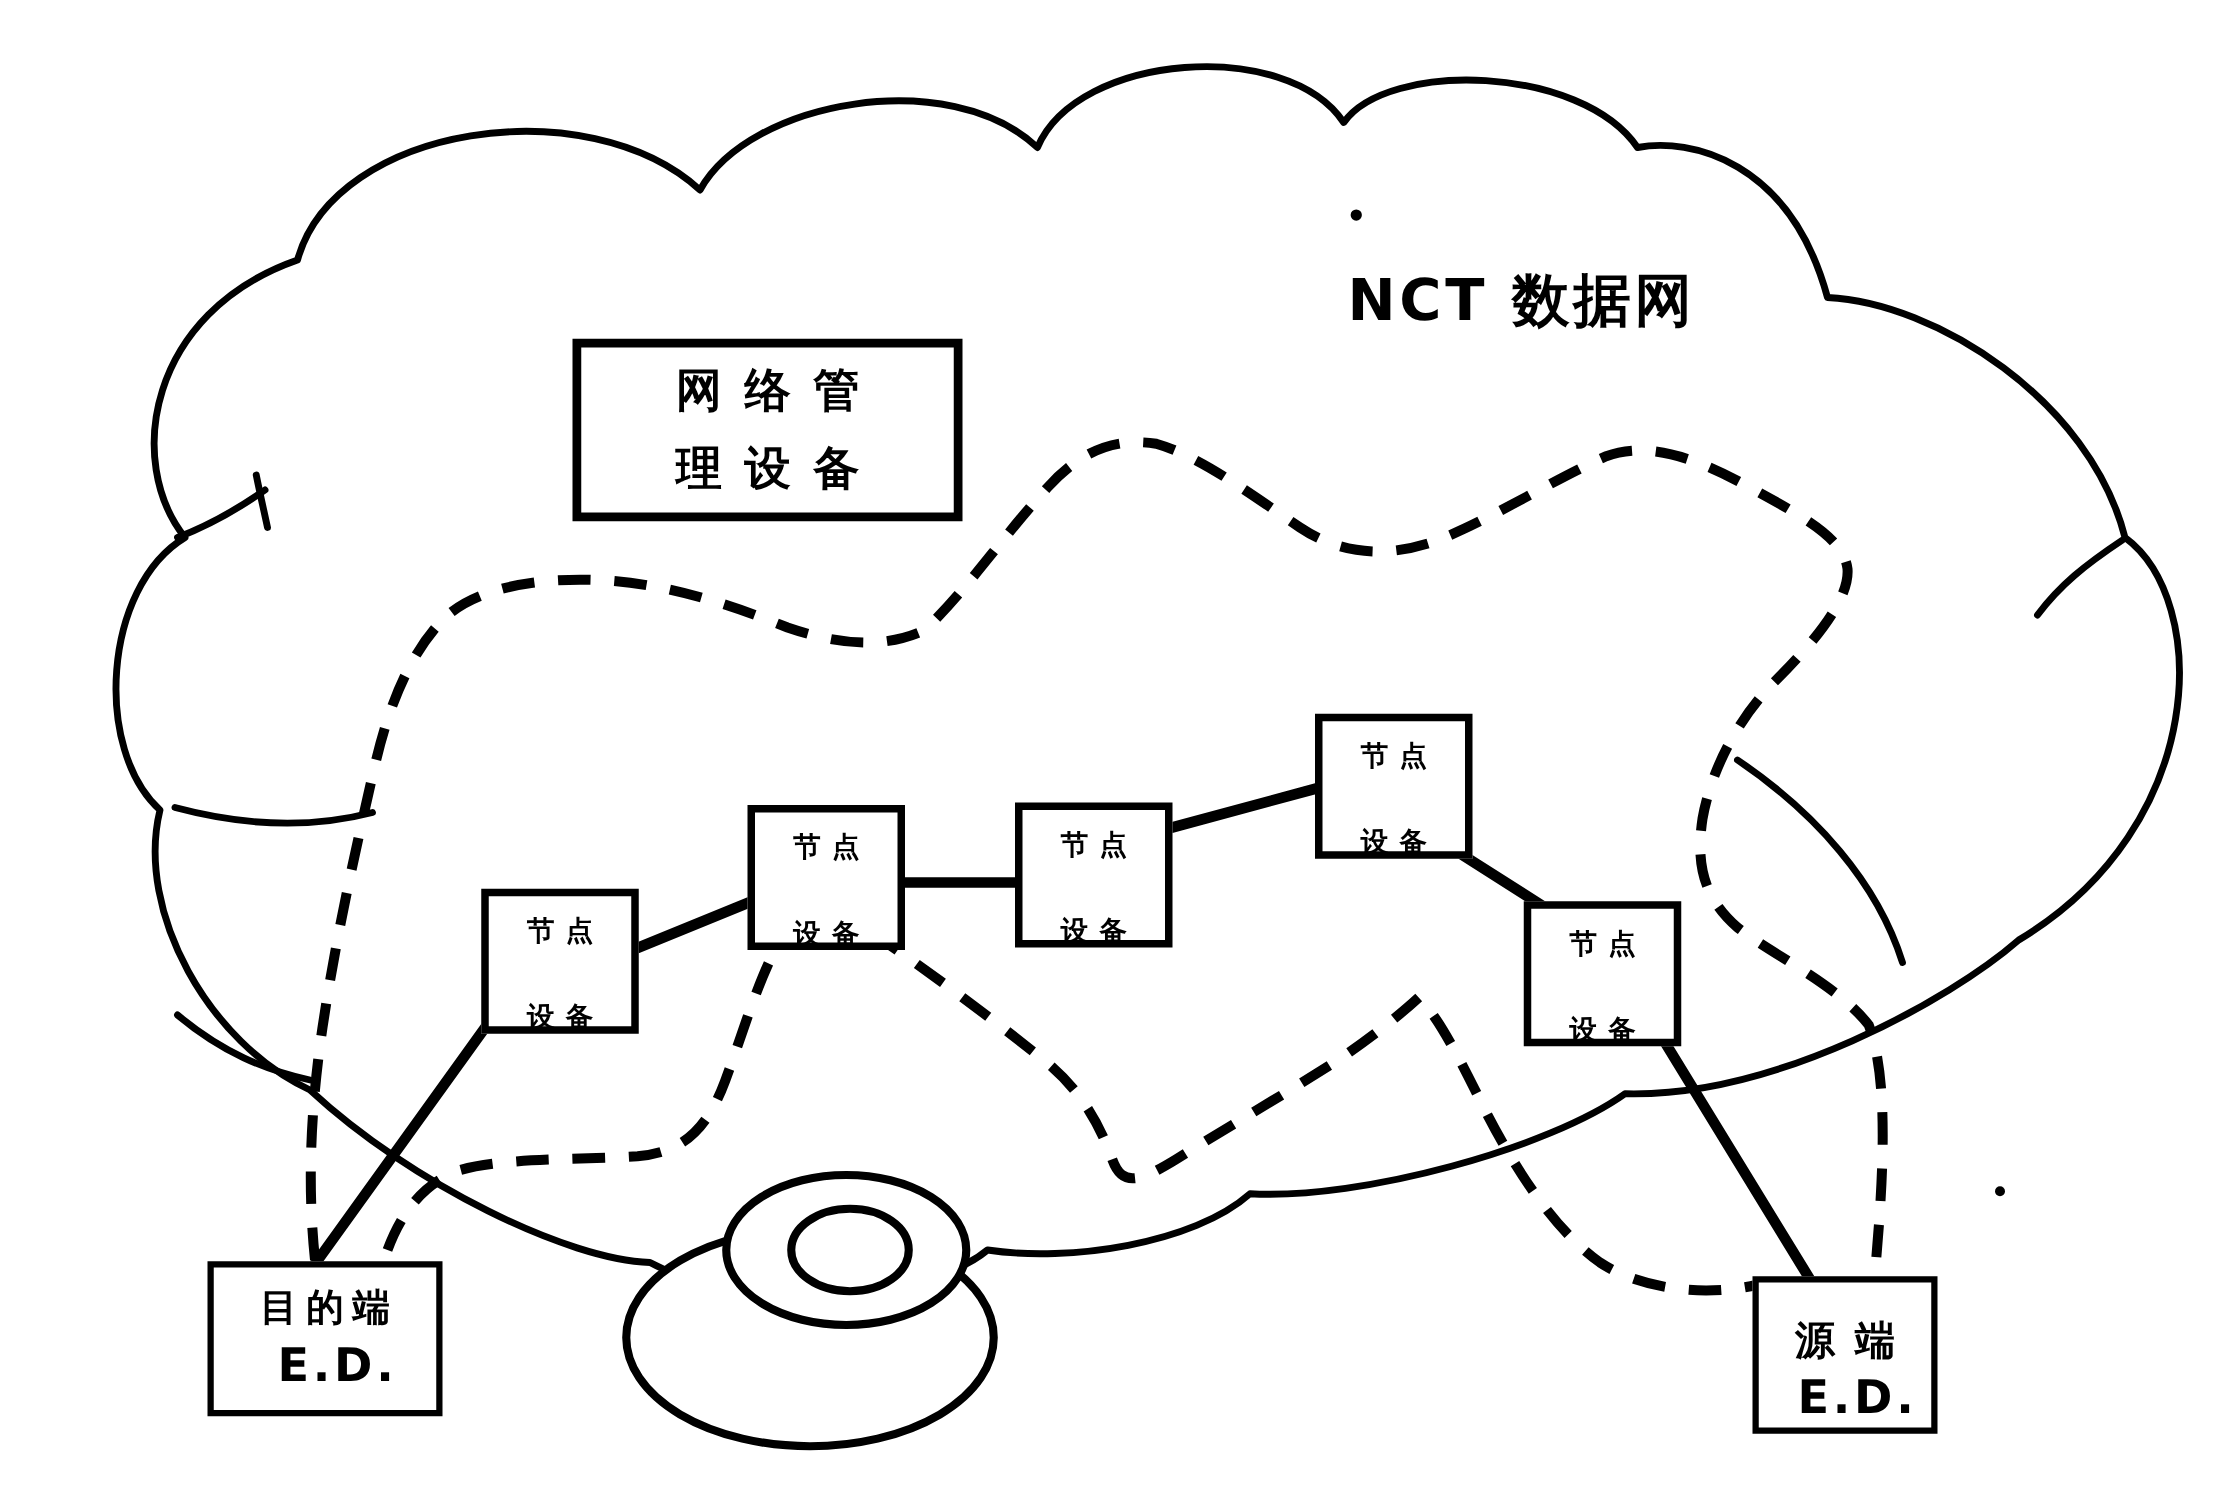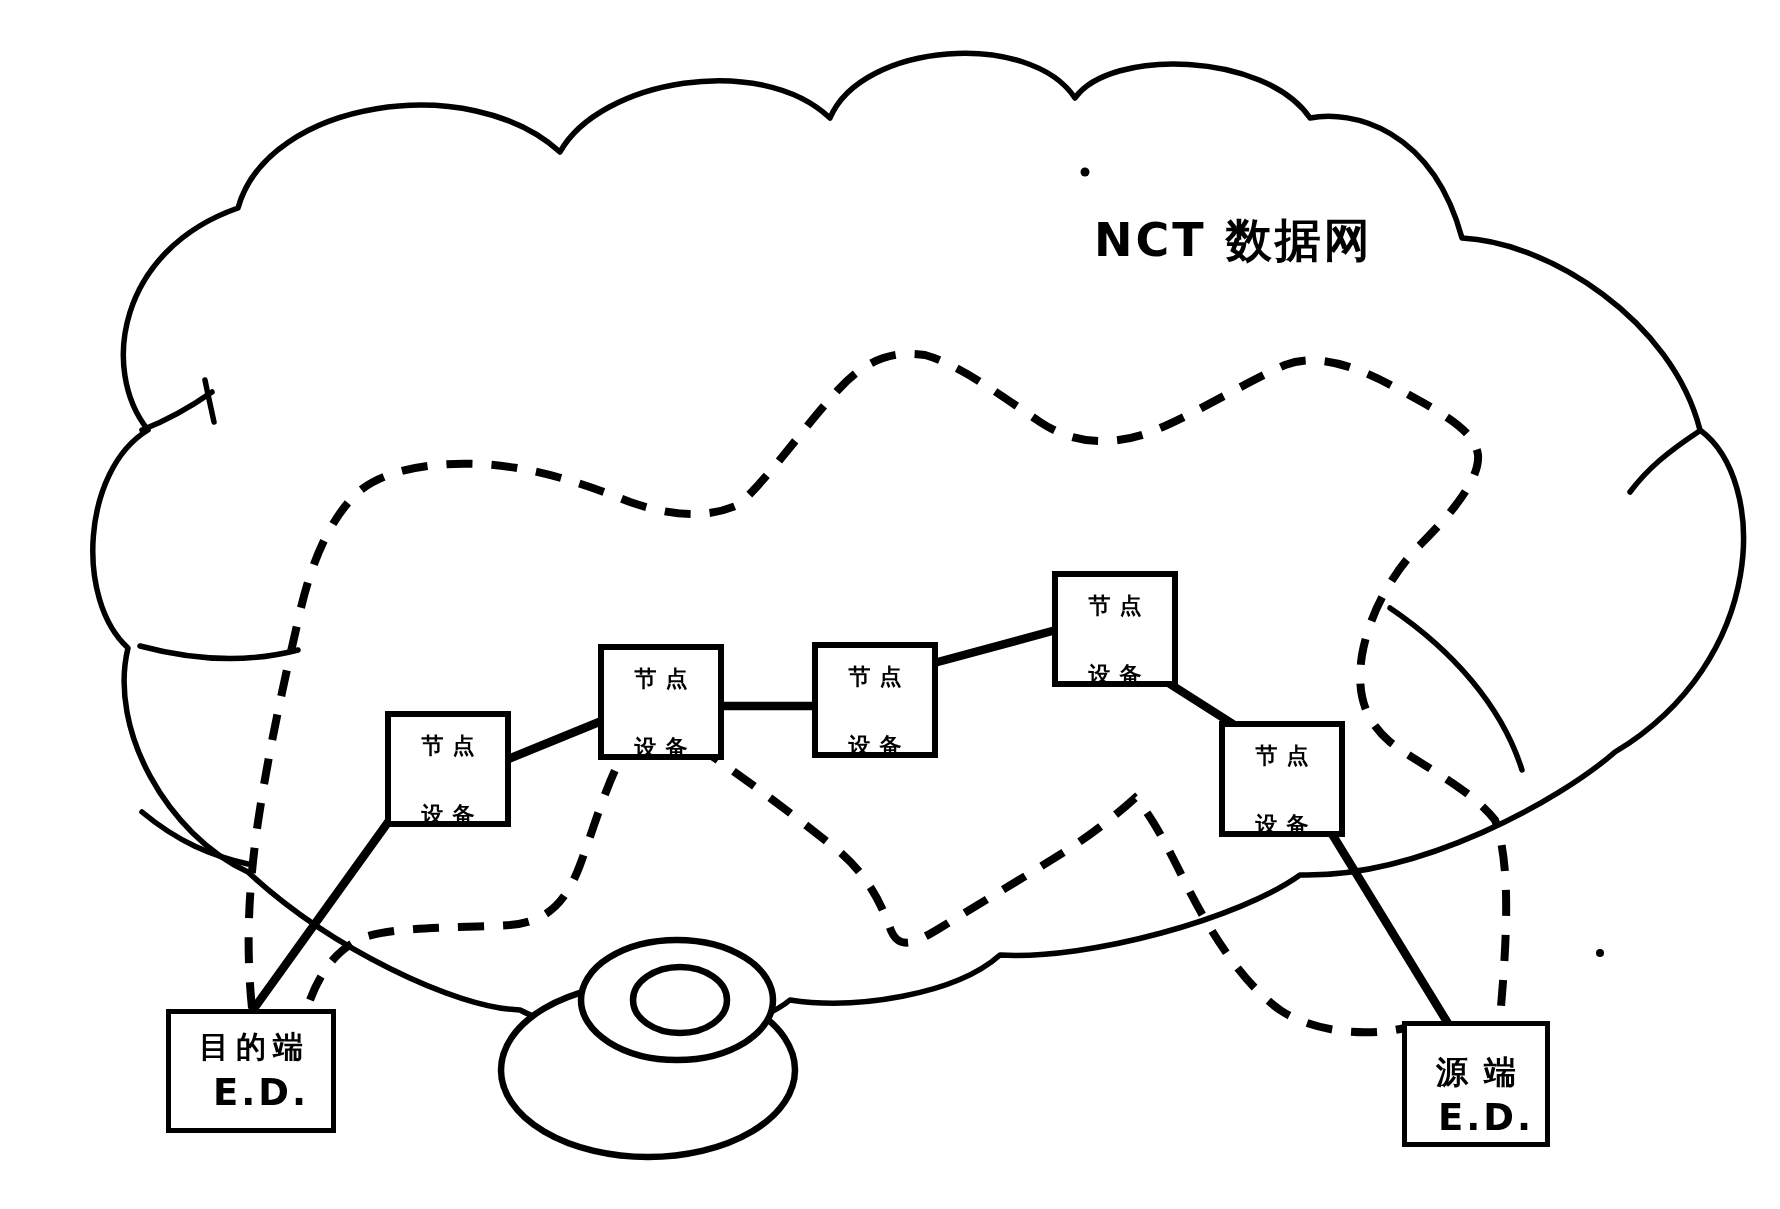--- a/index.html
+++ b/index.html
@@ -26,21 +26,21 @@
   .mgmt{width:312px;height:146px;border-width:7px;}
   .mgmt .bl{font-size:37px;letter-spacing:18px;text-indent:18px;line-height:62px;}
   .node{width:126px;height:116px;}
   .node .bl{font-size:22px;letter-spacing:9px;text-indent:9px;line-height:47px;margin-top:22px;}
   .ed .l1{font-size:30px;letter-spacing:7px;text-indent:7px;line-height:44px;}
   .ed .l2{font-size:37px;letter-spacing:3px;line-height:48px;margin-left:20px;}
   .src .l1{font-size:32px;letter-spacing:16px;text-indent:16px;}
   #net-title{
     position:absolute;left:1078px;top:210px;
     font-size:46px;font-weight:bold;letter-spacing:3px;
-    white-space:nowrap;z-index:4;margin-left:16px;
+    white-space:nowrap;z-index:4;
   }
 </style>
 </head>
 <body>
 
 <div id="stage">
 
   <svg id="artwork" viewBox="0 0 1780 1209">
 
     <path d="M 148,430
@@ -118,20 +118,24 @@
       <ellipse cx="677" cy="1000" rx="96" ry="60"></ellipse>
       <ellipse cx="680" cy="1000" rx="47" ry="33"></ellipse>
     </g>
 
     <circle cx="1085" cy="172" r="4.5" fill="#000000"></circle>
     <circle cx="1600" cy="953" r="4" fill="#000000"></circle>
   </svg>
 
   <div id="net-title">NCT 数据网</div>
 
+  <div class="box mgmt" style="left:458px;top:271px;">
+    <div class="bl">网络管</div>
+    <div class="bl">理设备</div>
+  </div>
 
   <div class="box node" style="left:385px;top:711px;">
     <div class="bl">节点</div>
     <div class="bl">设备</div>
   </div>
   <div class="box node" style="left:598px;top:644px;">
     <div class="bl">节点</div>
     <div class="bl">设备</div>
   </div>
   <div class="box node" style="left:812px;top:642px;">
@@ -140,21 +144,21 @@
   </div>
   <div class="box node" style="left:1052px;top:571px;">
     <div class="bl">节点</div>
     <div class="bl">设备</div>
   </div>
   <div class="box node" style="left:1219px;top:721px;">
     <div class="bl">节点</div>
     <div class="bl">设备</div>
   </div>
 
-  <div class="box ed" style="left:166px;top:1009px;width:170px;height:124px;border-width:5px;">
+  <div class="box ed" style="left:166px;top:1009px;width:188px;height:124px;border-width:5px;">
     <div class="bl l1">目的端</div>
     <div class="bl l2">E.D.</div>
   </div>
 
   <div class="box ed src" style="left:1402px;top:1021px;width:148px;height:126px;border-width:5px;justify-content:flex-end;">
     <div class="bl l1">源端</div>
     <div class="bl l2">E.D.</div>
   </div>
 
 </div>

